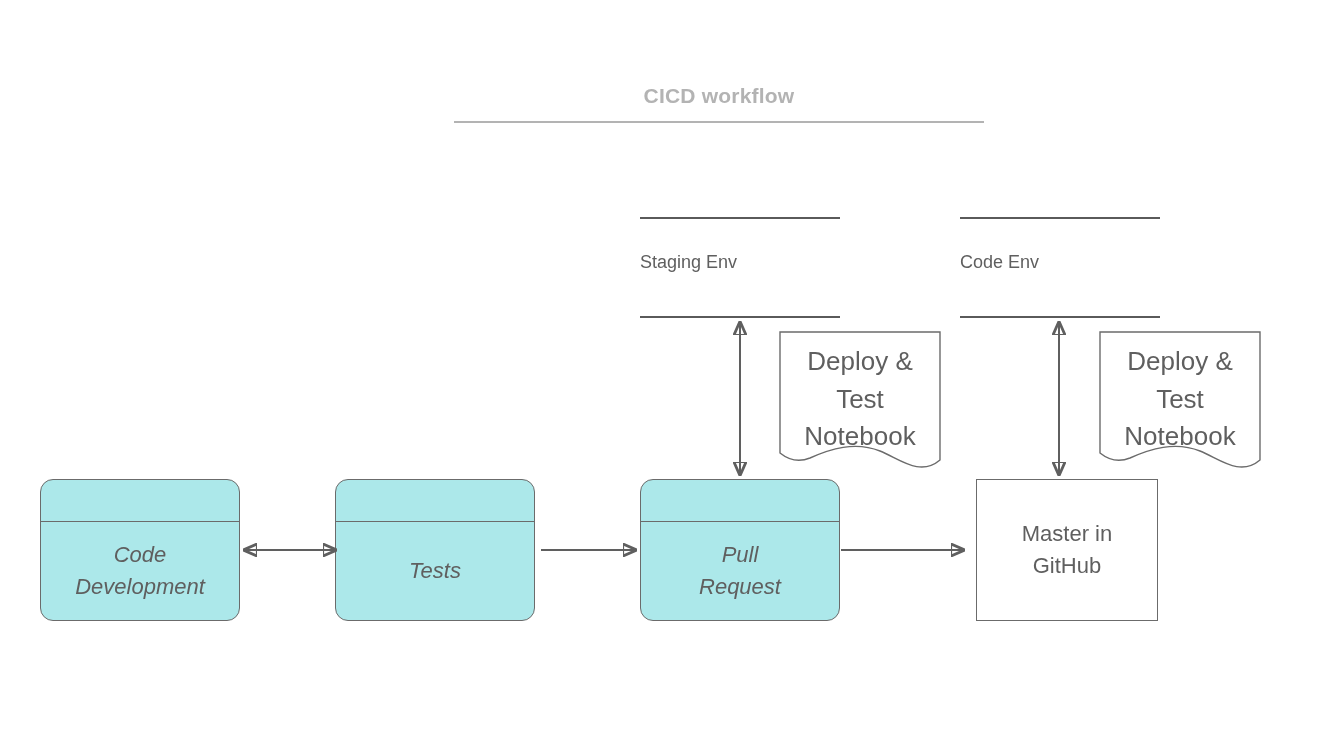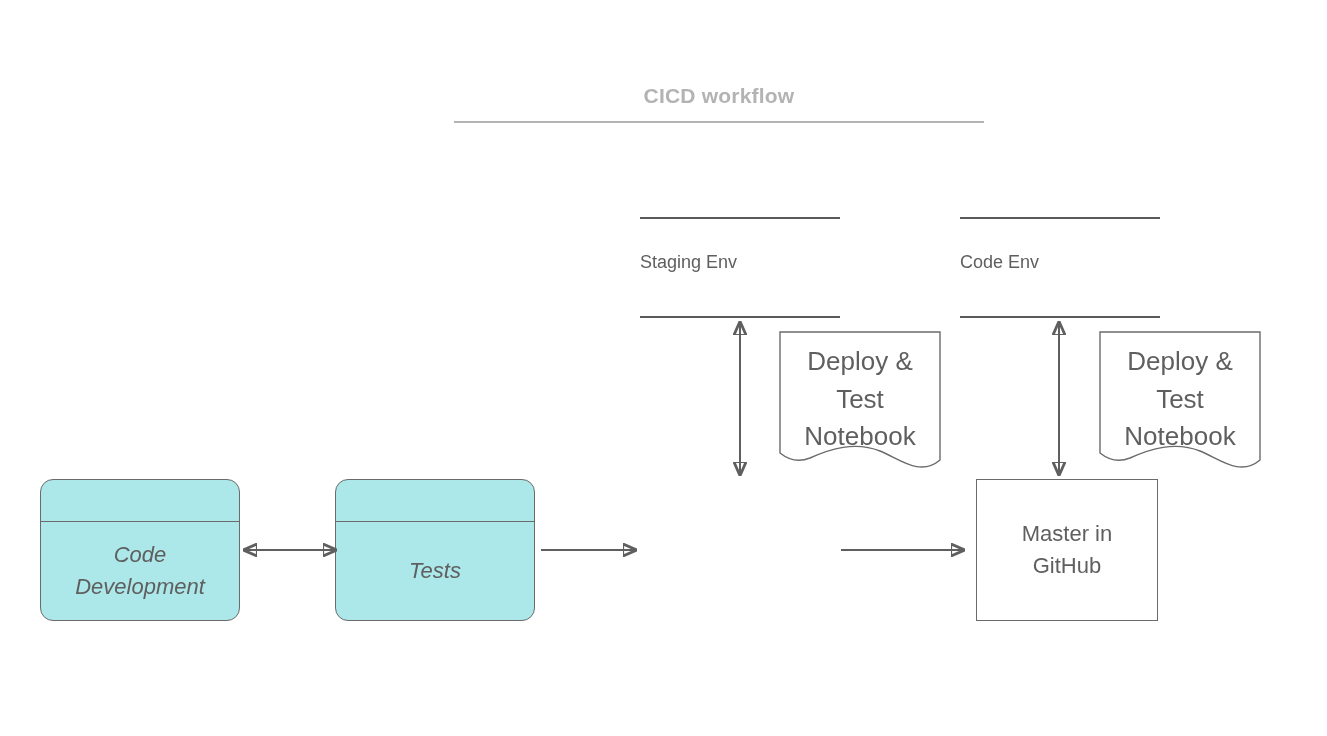--- a/index.html
+++ b/index.html
@@ -184,20 +184,25 @@
     <div class="divider"></div>
     <div class="proc-label" style="white-space: pre-line;">Code
 Development</div>
   </div>
 
   <div class="proc-box" style="left:335px; top:479px; width:200px; height:142px;">
     <div class="divider"></div>
     <div class="proc-label" style="white-space: pre-line;">Tests</div>
   </div>
 
+  <div class="proc-box" style="left:640px; top:479px; width:200px; height:142px;">
+    <div class="divider"></div>
+    <div class="proc-label" style="white-space: pre-line;">Pull
+Request</div>
+  </div>
 
   <div class="plain-box" style="left:968px; top:479px; width:182px; height:142px;margin-left:8px;">
     <span style="white-space: pre-line;">Master in
 GitHub</span>
   </div>
 
   <svg class="arrow-layer">
     <defs>
       <marker id="arrowEnd" viewBox="0 0 10 10" refX="9.5" refY="5" markerWidth="7" markerHeight="7" orient="auto-start-reverse">
         <path d="M 0 0.6 L 10 5 L 0 9.4 z" fill="#5f5f5f" stroke="none"></path>

